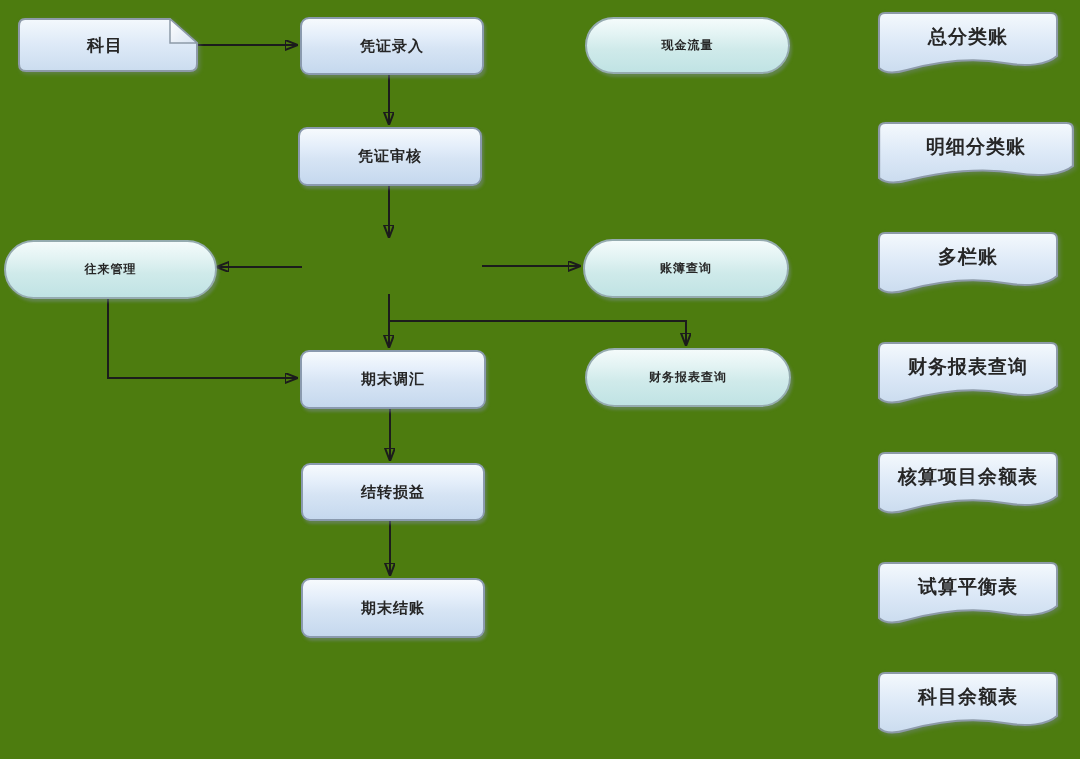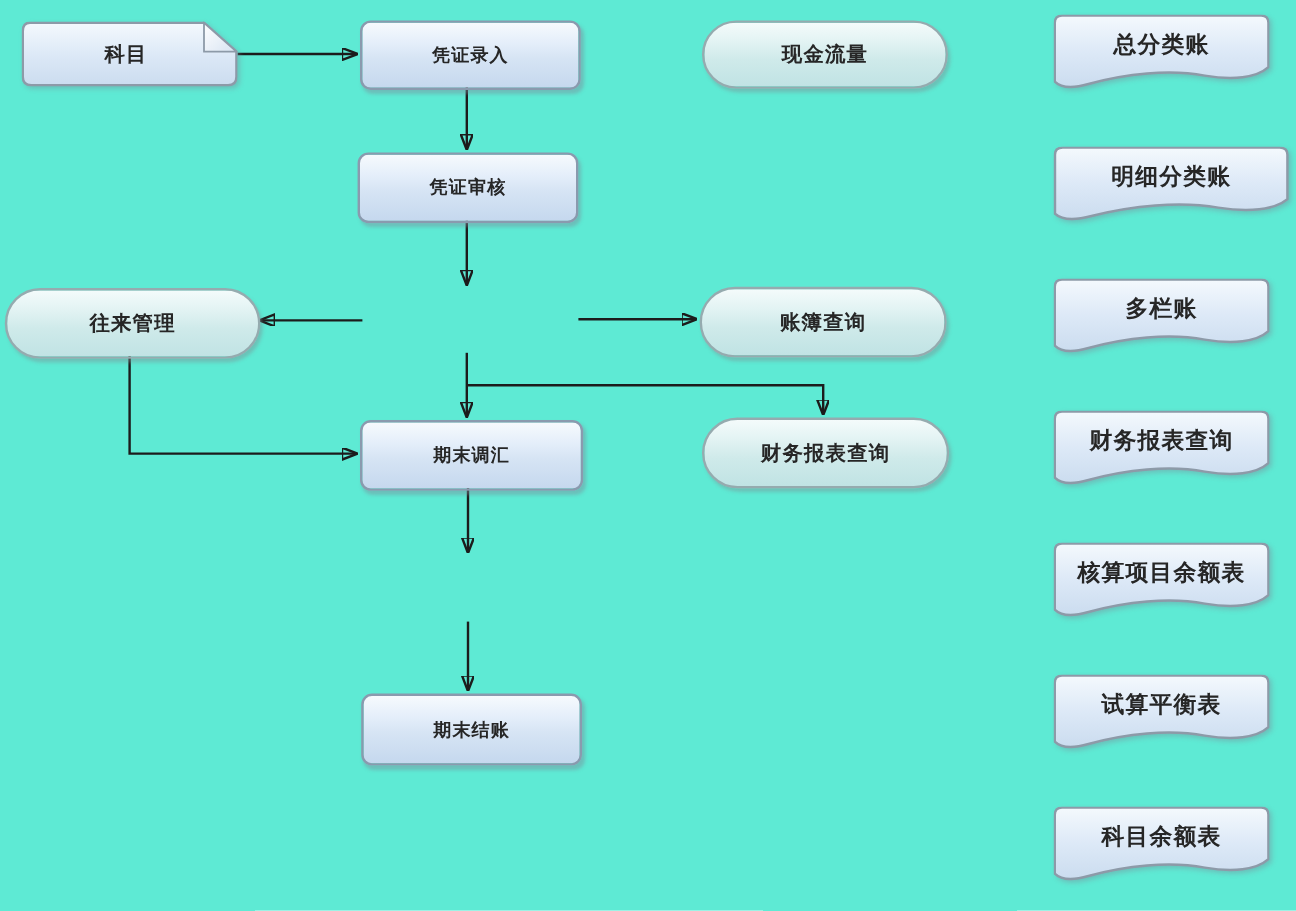--- a/index.html
+++ b/index.html
@@ -1,32 +1,32 @@
 <!DOCTYPE html>
 <html><head>
 <meta charset="utf-8">
 <style>
   html,body{margin:0;padding:0;background:#ffffff;}
   body{font-family:"DejaVu Sans","Liberation Sans",sans-serif;}
-  .stage{position:relative;width:1080px;height:759px;background:#5eead4;overflow:hidden;}
+  .stage{position:relative;width:1080px;height:759px;background:#4d7c0f;overflow:hidden;}
   .edges{position:absolute;left:0;top:0;width:1080px;height:759px;pointer-events:none;}
   .edges path{stroke:#1c1c1c;stroke-width:2;fill:none;}
   .node{position:absolute;display:flex;align-items:center;justify-content:center;
         font-weight:bold;color:#262626;letter-spacing:1px;text-align:center;}
   .rect{
     background:linear-gradient(180deg,#f6fafd 0%,#e4eefa 32%,#d6e4f4 55%,#c5d8ee 100%);
     border:2px solid #8a9aae;border-radius:9px;
     box-shadow:2px 3px 3px rgba(125,137,152,0.45);
     font-size:15px;
   }
   .capsule{
     background:linear-gradient(180deg,#f4fbfb 0%,#e2f3f3 30%,#cfeaea 58%,#c0e3e4 100%);
     border:2px solid #95abaf;border-radius:999px;
     box-shadow:2px 3px 3px rgba(125,145,148,0.45);
-    font-size:17px;
+    font-size:12px;
   }
   .doc{background:transparent;font-size:19px;}
   .doc svg.shape{position:absolute;left:0;top:0;width:100%;height:100%;
         filter:drop-shadow(2px 2px 2px rgba(125,137,152,0.45));}
   .doc .lbl{position:relative;z-index:1;}
   .doc-wave .lbl{padding-bottom:14px;}
   .doc-folded .lbl{padding-right:6px;}
 </style>
 </head>
 <body>
@@ -74,20 +74,23 @@
   </div>
 
   <div class="node rect" style="left:300px;top:17px;width:180px;height:54px">
     <span>凭证录入</span>
   </div>
   <div class="node rect" style="left:298px;top:127px;width:180px;height:55px">
     <span>凭证审核</span>
   </div>
   <div class="node rect" style="left:300px;top:350px;width:182px;height:55px">
     <span>期末调汇</span>
+  </div>
+  <div class="node rect" style="left:301px;top:463px;width:180px;height:54px">
+    <span>结转损益</span>
   </div>
   <div class="node rect" style="left:301px;top:578px;width:180px;height:56px">
     <span>期末结账</span>
   </div>
 
   <div class="node capsule" style="left:4px;top:240px;width:209px;height:55px">
     <span>往来管理</span>
   </div>
   <div class="node capsule" style="left:585px;top:17px;width:201px;height:53px">
     <span>现金流量</span>

